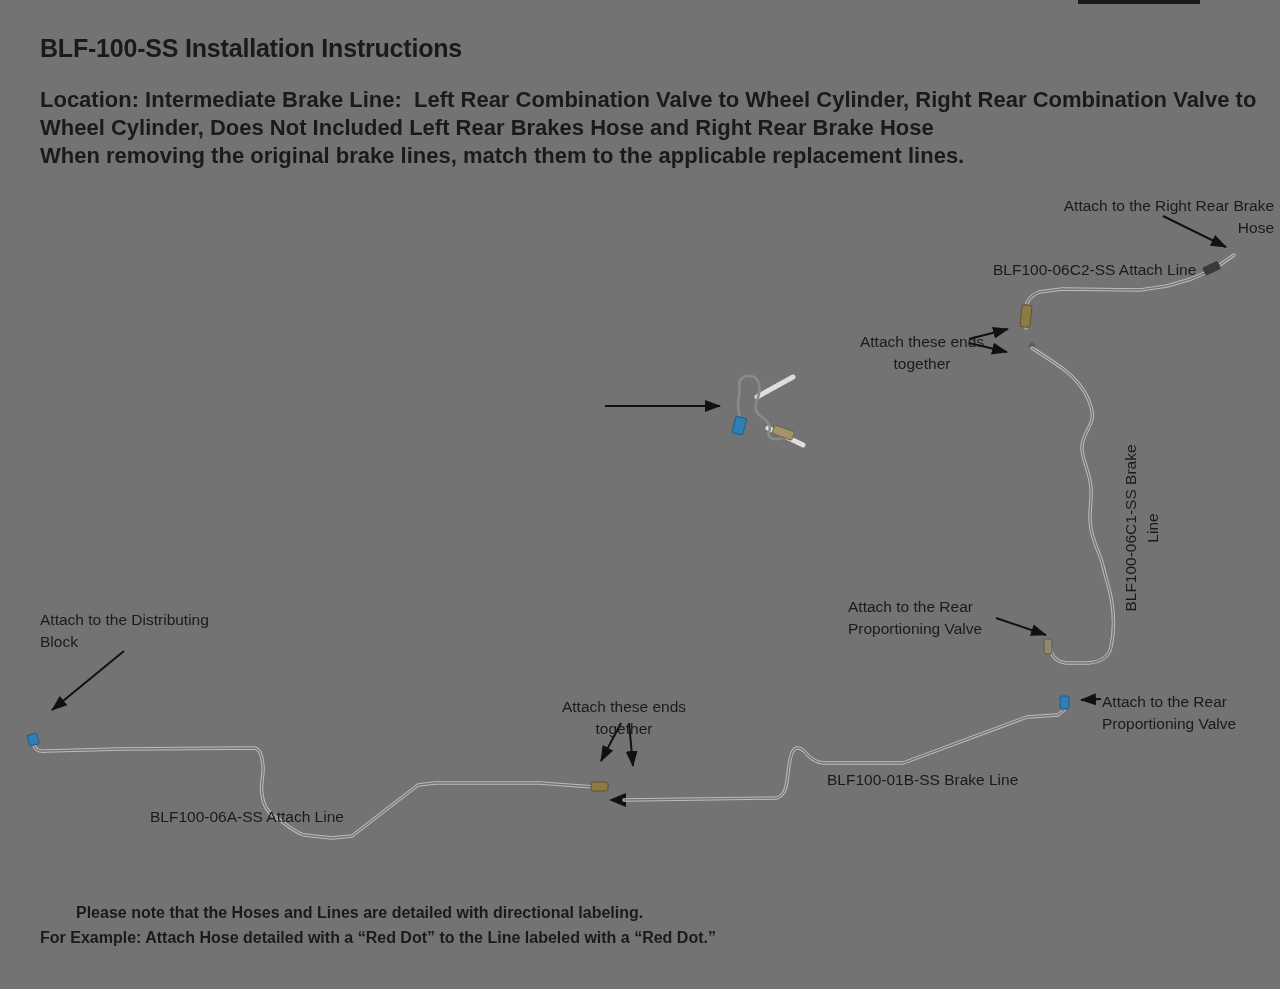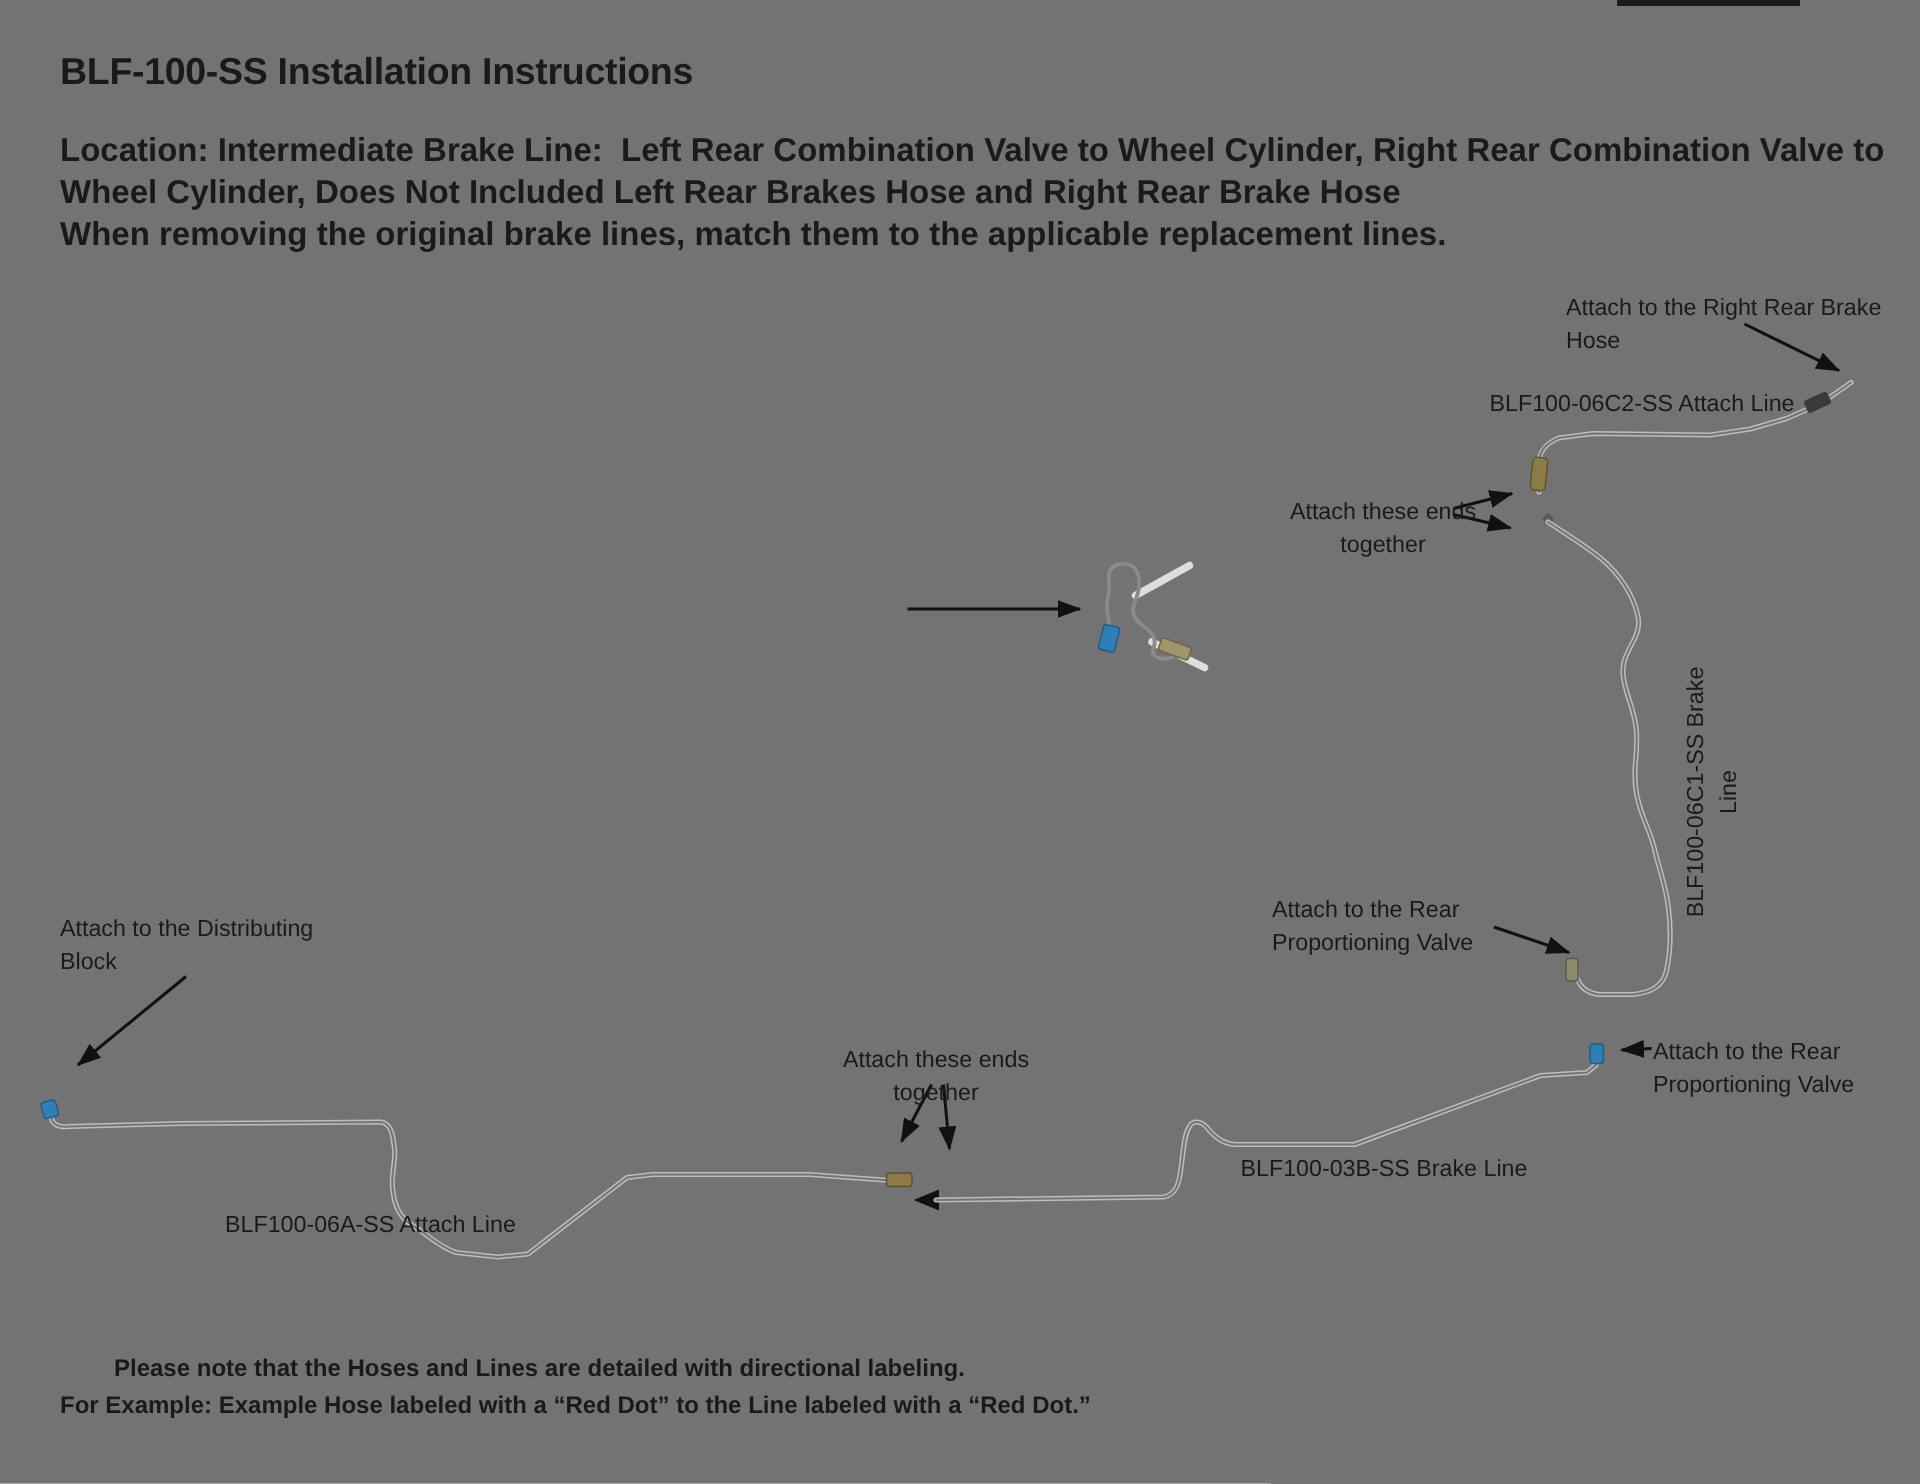--- a/index.html
+++ b/index.html
@@ -84,21 +84,21 @@
       <path class="arrow" marker-end="url(#ah)" d="M969,343 L1007,352"></path>
       <path class="arrow" marker-end="url(#ah)" d="M605,406 L720,406"></path>
       <path class="arrow" marker-end="url(#ah)" d="M124,651 L52,710"></path>
       <path class="arrow" marker-end="url(#ah)" d="M996,618 L1046,635"></path>
       <path class="arrow" marker-end="url(#ah)" d="M621,723 L601,761"></path>
       <path class="arrow" marker-end="url(#ah)" d="M629,723 L633,766"></path>
       <path class="arrow" marker-end="url(#ah)" d="M1101,699 L1081,700"></path>
     </g>
   </svg>
 
-  <div class="abs label" style="left:1044px;top:195px;width:230px;">Attach to the Right Rear Brake
+  <div class="abs label" style="left:1044px;top:195px;width:230px;text-align:right;">Attach to the Right Rear Brake
 Hose</div>
 
   <div class="abs label" style="left:993px;top:259px;">BLF100-06C2-SS Attach Line</div>
 
   <div class="abs label center" style="left:856px;top:311px;width:132px;">Attach these ends
 together</div>
 
 
   <div class="abs label vlabel" style="left:1031px;top:517px;width:200px;height:22px;">BLF100-06C1-SS Brake Line</div>
 
@@ -107,20 +107,20 @@
 
   <div class="abs label" style="left:40px;top:609px;">Attach to the Distributing
 Block</div>
 
   <div class="abs label center" style="left:558px;top:676px;width:132px;">Attach these ends
 together</div>
 
   <div class="abs label" style="left:1102px;top:691px;">Attach to the Rear
 Proportioning Valve</div>
 
-  <div class="abs label" style="left:827px;top:769px;">BLF100-03B-SS Brake Line</div>
+  <div class="abs label" style="left:827px;top:769px;">BLF100-01B-SS Brake Line</div>
 
   <div class="abs label" style="left:150px;top:806px;">BLF100-06A-SS Attach Line</div>
 
   <div class="abs foot-line" style="left:40px;top:901px;margin-left:36px;">Please note that the Hoses and Lines are detailed with directional labeling.</div>
-  <div class="abs foot-line" style="left:40px;top:926px;">For Example: Example Hose labeled with a “Red Dot” to the Line labeled with a “Red Dot.”</div>
+  <div class="abs foot-line" style="left:40px;top:926px;">For Example: Attach Hose detailed with a “Red Dot” to the Line labeled with a “Red Dot.”</div>
 
 </div>
 
 </body></html>

